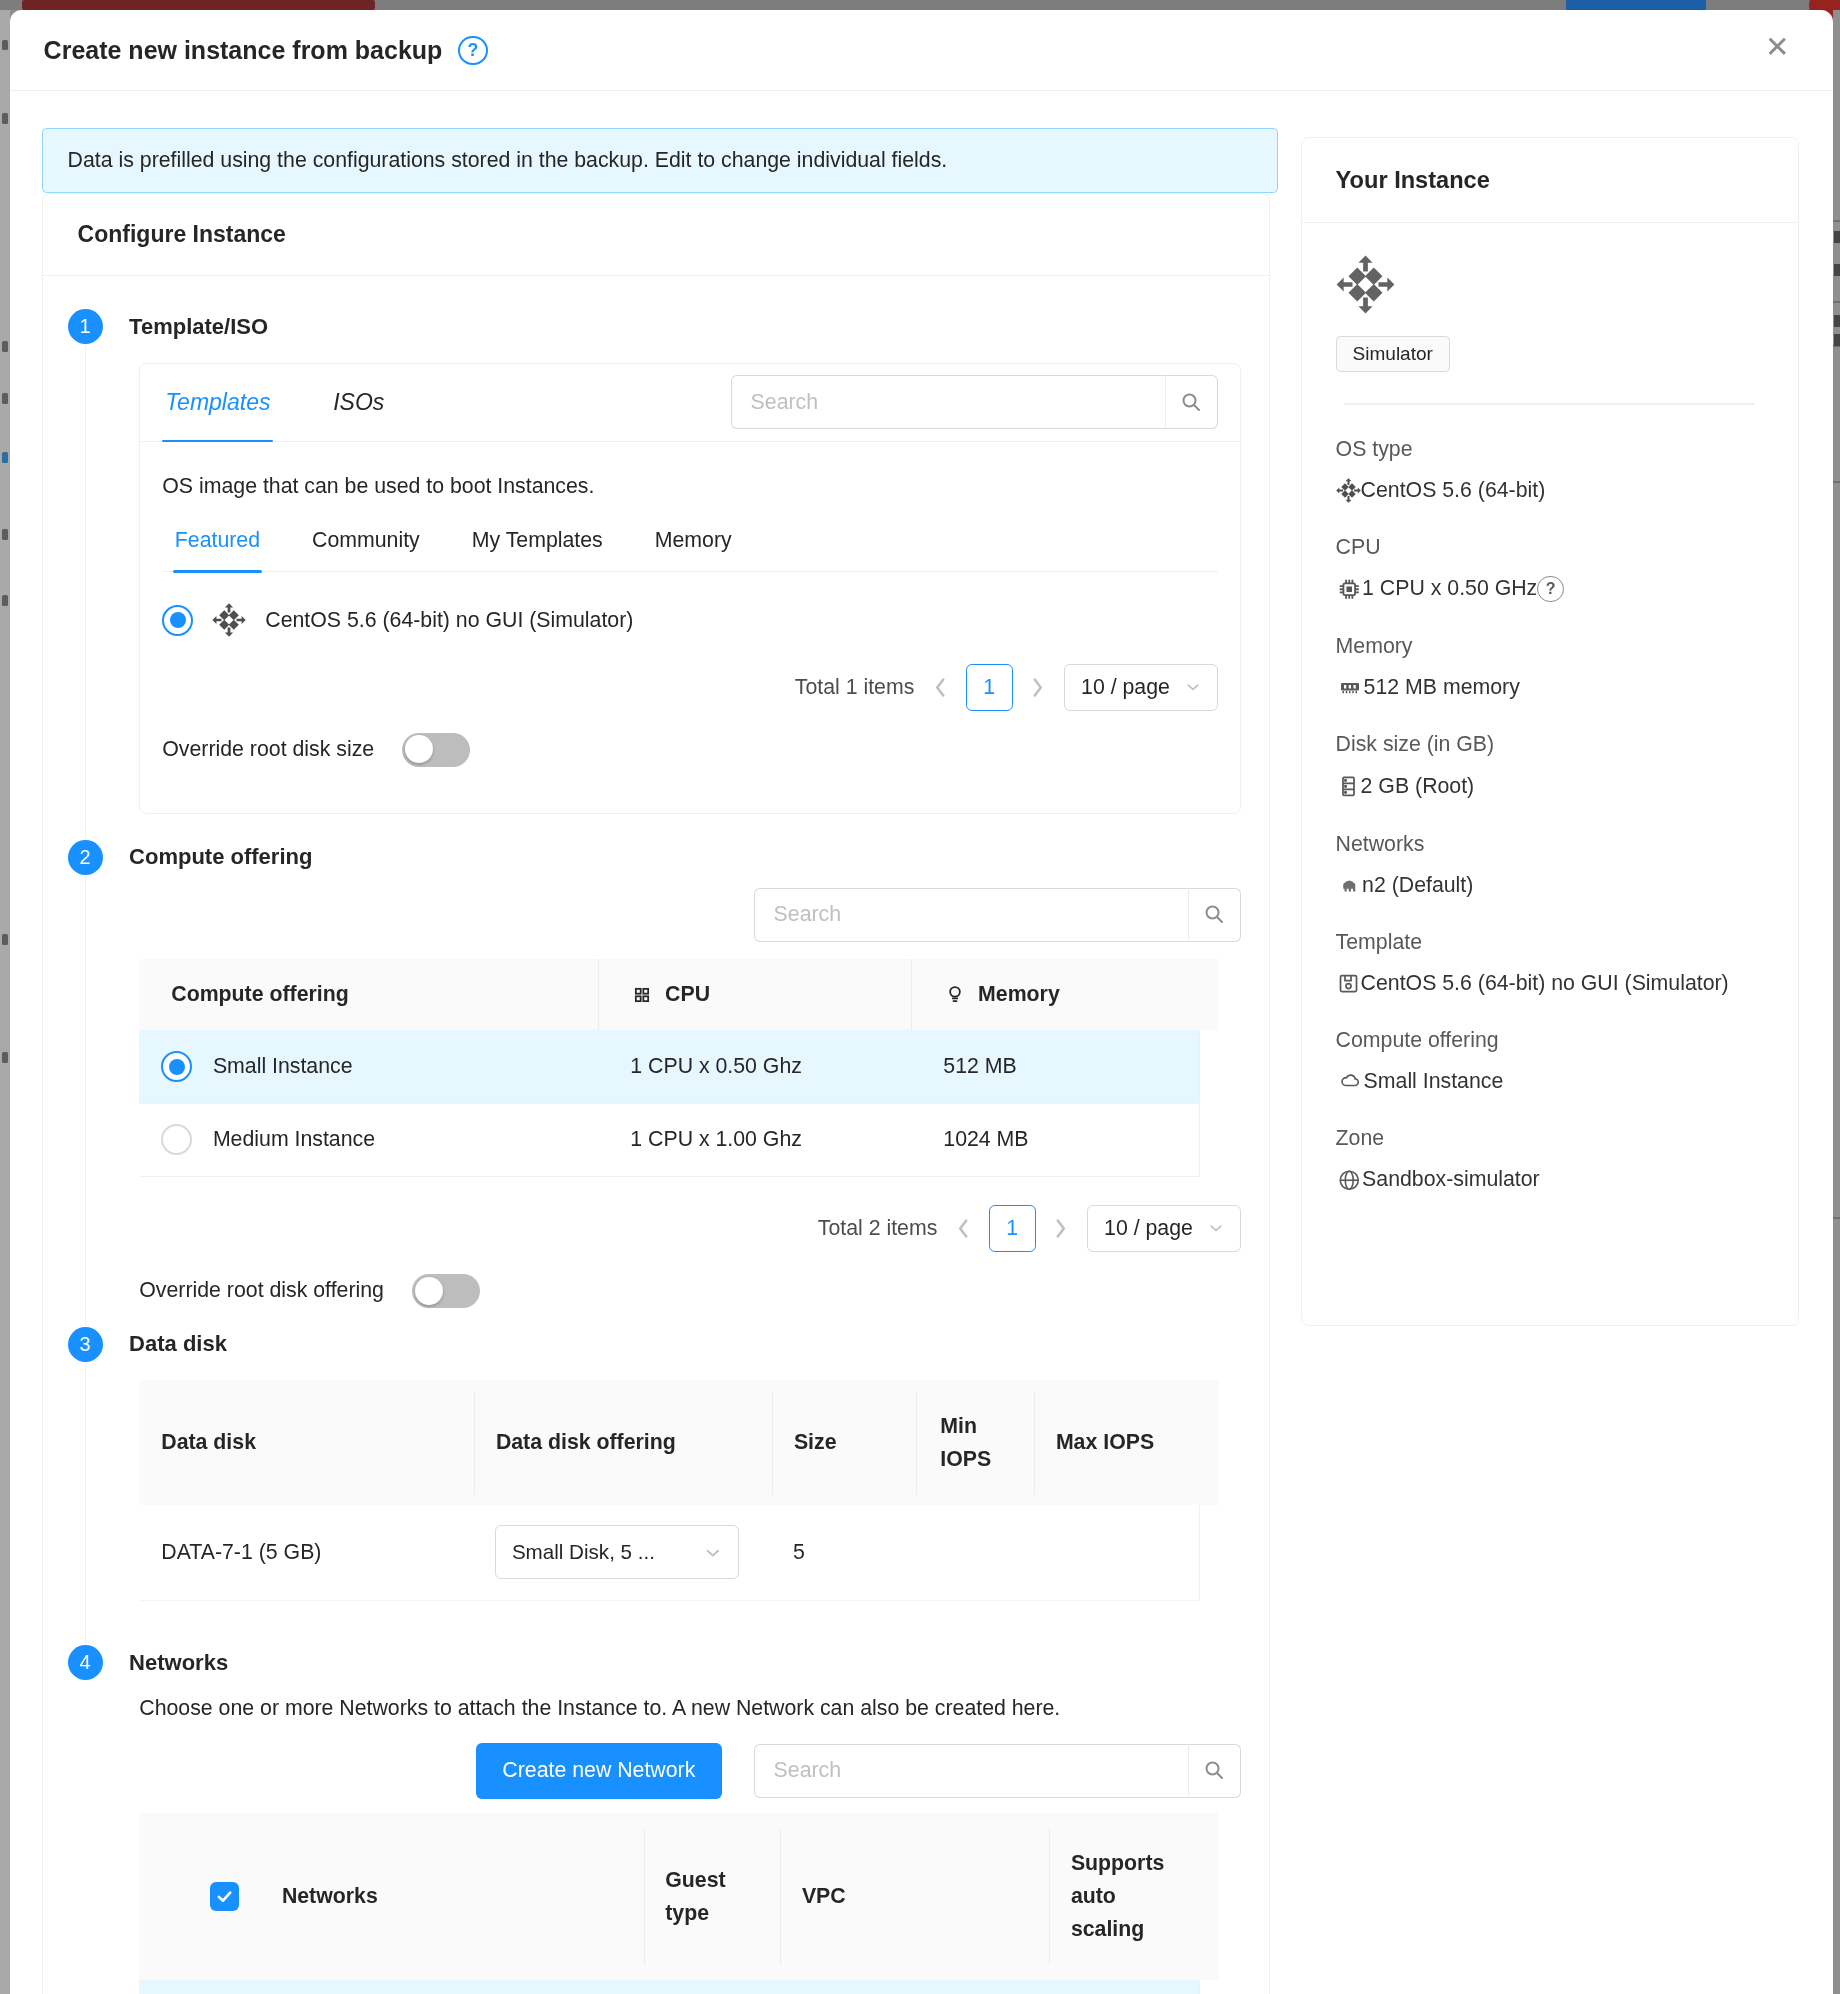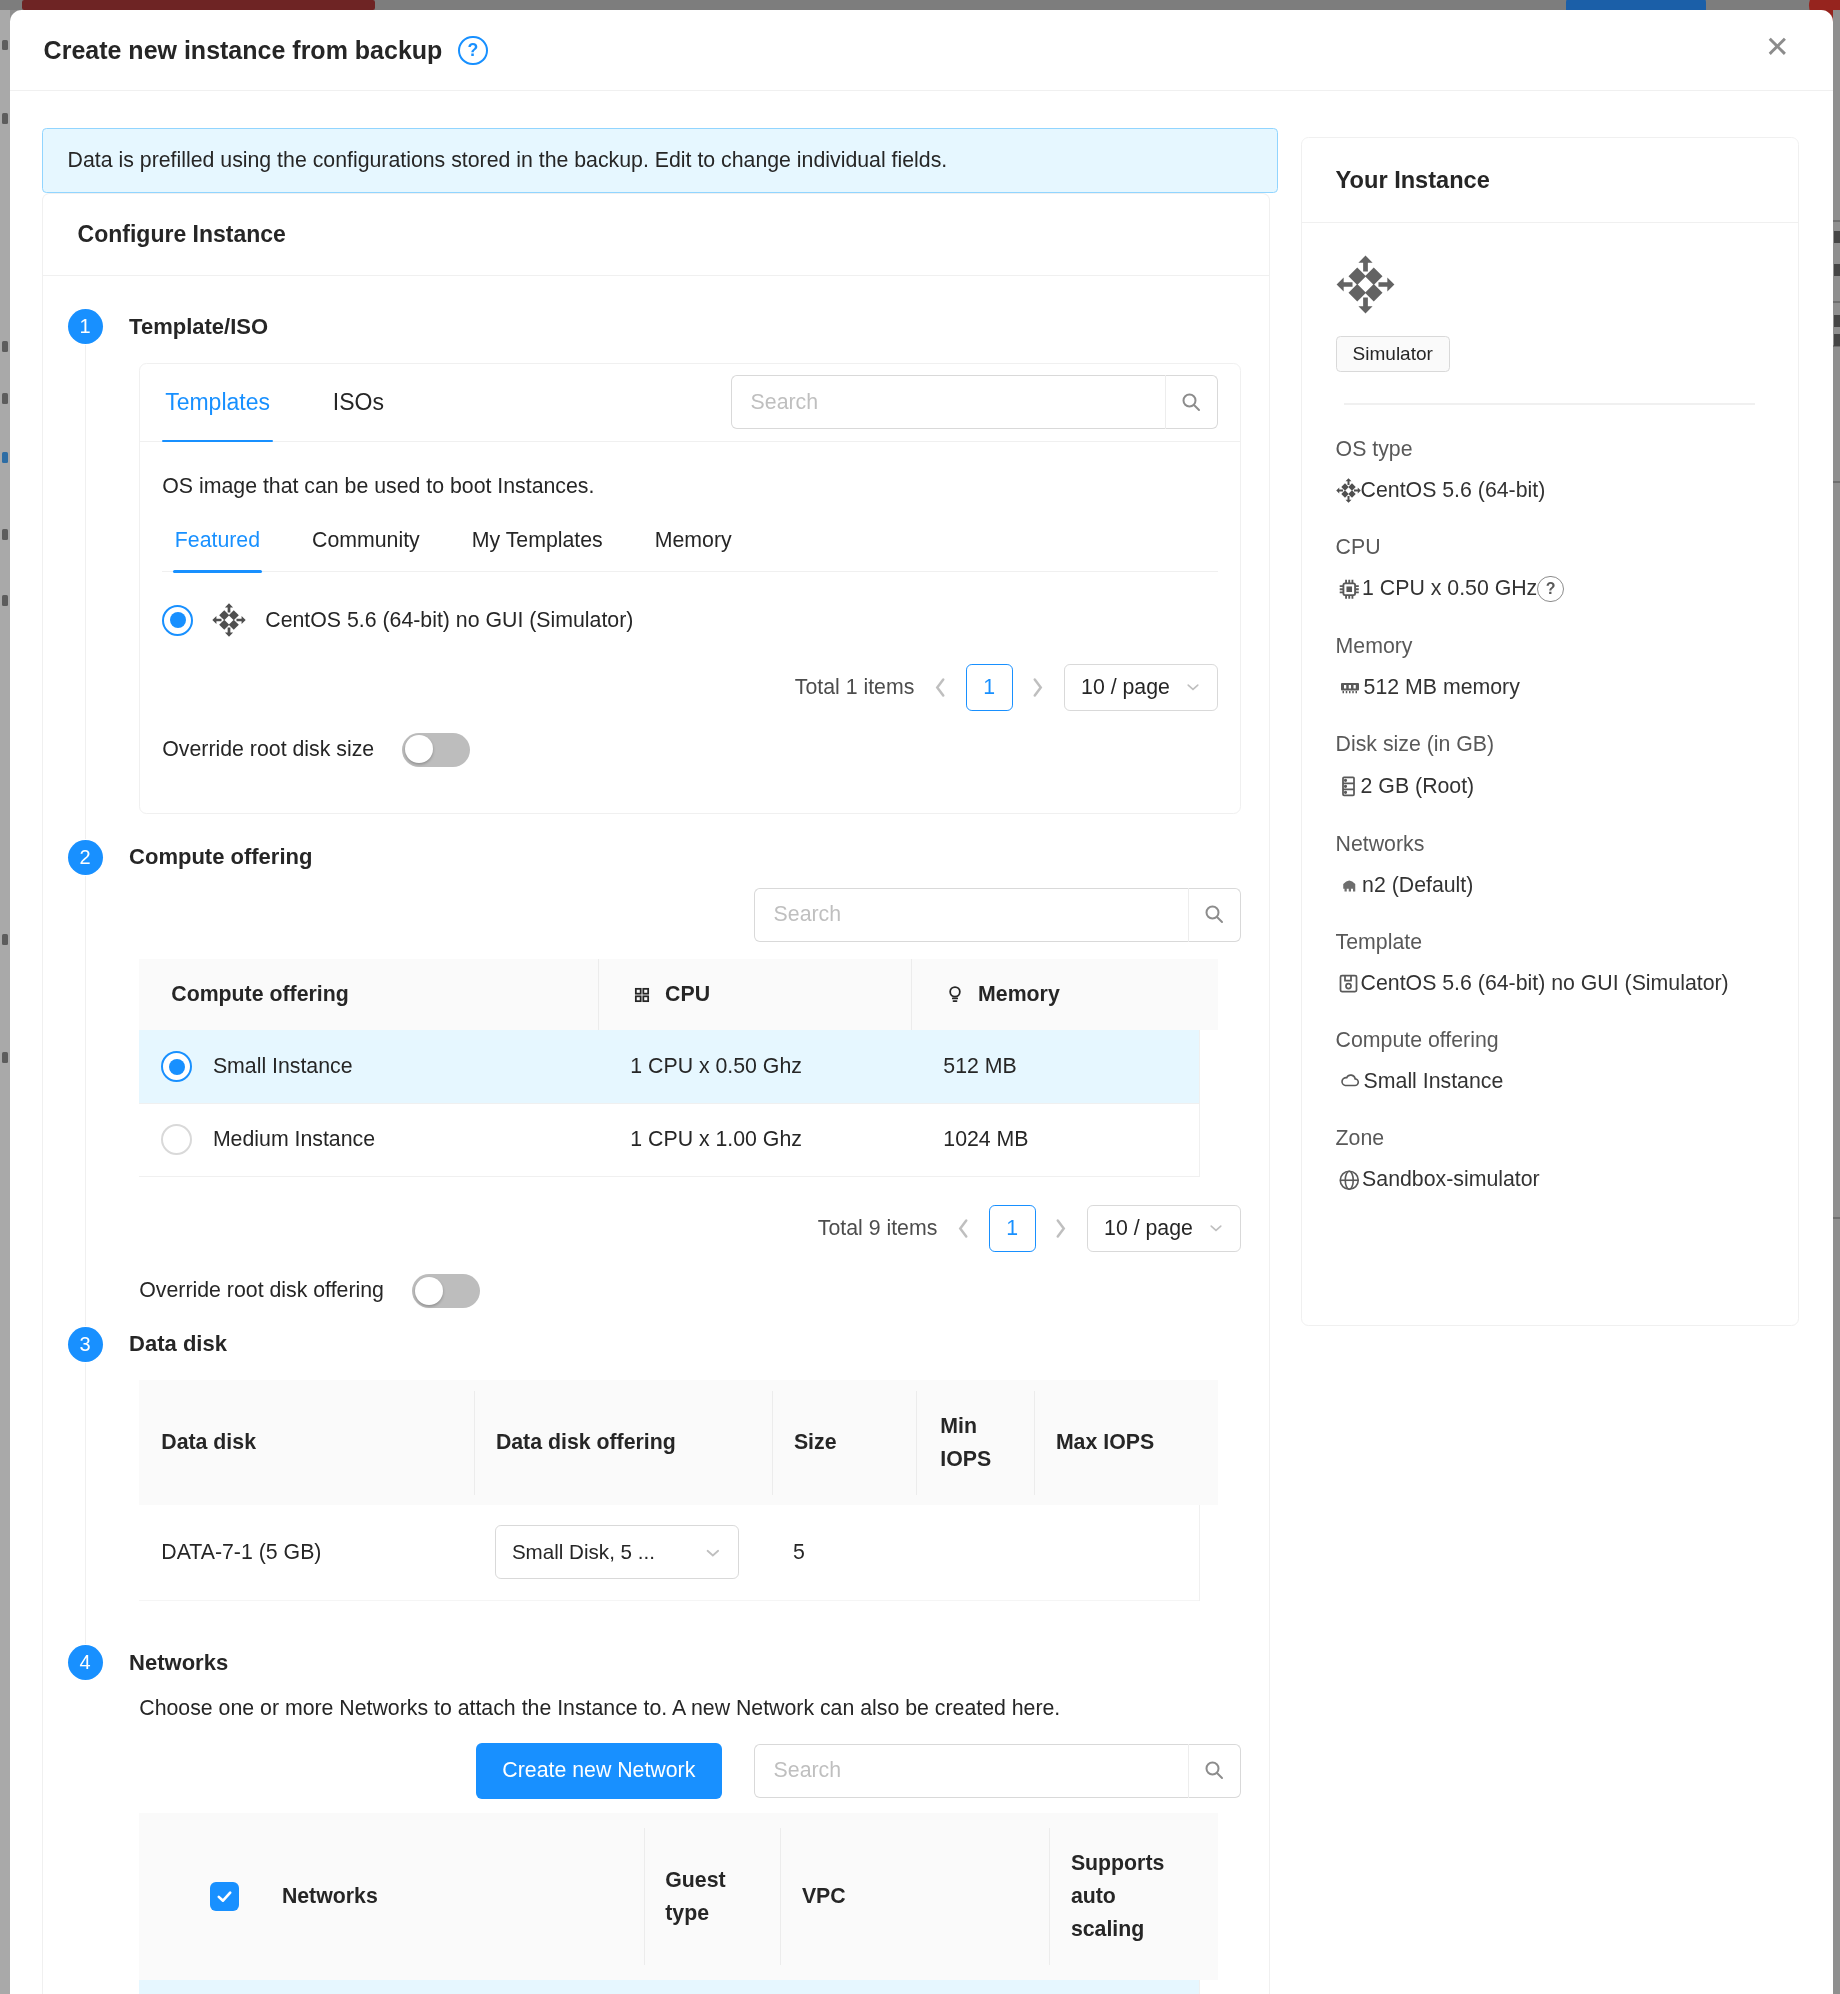--- a/index.html
+++ b/index.html
@@ -55,21 +55,21 @@
     font-size:21.3px; padding:0 19px; color:#262626; outline:none; font-family:inherit; min-width:0; }
   .search input::placeholder { color:#bfbfbf; }
   .search-btn { width:53px; border:1.5px solid #d9d9d9; border-left:1.5px solid #ededed;
     border-radius:0 5.9px 5.9px 0; background:#fff; display:flex; align-items:center; justify-content:center; }
 
   
   .tab-card { border:1.5px solid #f0f0f0; border-radius:7.4px; height:451px; overflow:hidden; }
   .tc-top { height:78px; display:flex; align-items:center; justify-content:space-between;
     padding:0 22px; border-bottom:1.5px solid #f0f0f0; }
   .tabs { display:flex; gap:57px; height:100%; }
-  .tab { display:flex; align-items:center; font-size:23px; color:#262626; position:relative; padding:0 2.9px; }
+  .tab { display:flex; align-items:center; font-size:23px; color:#262626; position:relative; padding:0 2.9px;font-style:italic; }
   .tab.active { color:#1890ff; }
   .tab.active::after { content:''; position:absolute; left:0; right:0; bottom:-1.5px; height:2.9px;
     background:#1890ff; border-radius:1.5px; }
   .tc-body { padding:32px 22px 0; }
   .os-desc { font-size:21.3px; color:#262626; }
   .filters { display:flex; gap:49px; margin-top:29.4px; border-bottom:1.5px solid #f0f0f0; }
   .ftab { font-size:21.3px; color:#262626; padding:0 1.5px 17.7px; position:relative; }
   .ftab.active { color:#1890ff;margin-left:11px; }
   .ftab.active::after { content:''; position:absolute; left:0; right:0; bottom:-1.5px; height:2.9px;
     background:#1890ff; border-radius:1.5px; }
@@ -320,21 +320,21 @@
                     <span>Medium Instance</span>
                   </div>
                   <div class="td">1 CPU x 1.00 Ghz</div>
                   <div class="td">1024 MB</div>
                     <div></div>
                 </div>
                 <div class="scroll-strip"></div>
               </div>
             </div>
             <div class="pager" style="margin-top:28px">
-              <span>Total 9 items</span>
+              <span>Total 2 items</span>
               <span class="icon">
                 <svg width="16" height="25" viewBox="0 0 50 100" fill="none" stroke="#bfbfbf" stroke-width="10" stroke-linecap="round">
                     <path d="M38 18 L14 50 L38 82"></path>
                   </svg>
                 </span>
               <span class="pg-current">1</span>
               <span class="icon">
                 <svg width="16" height="25" viewBox="0 0 50 100" fill="none" stroke="#bfbfbf" stroke-width="10" stroke-linecap="round">
                     <path d="M12 18 L36 50 L12 82"></path>
                   </svg>

